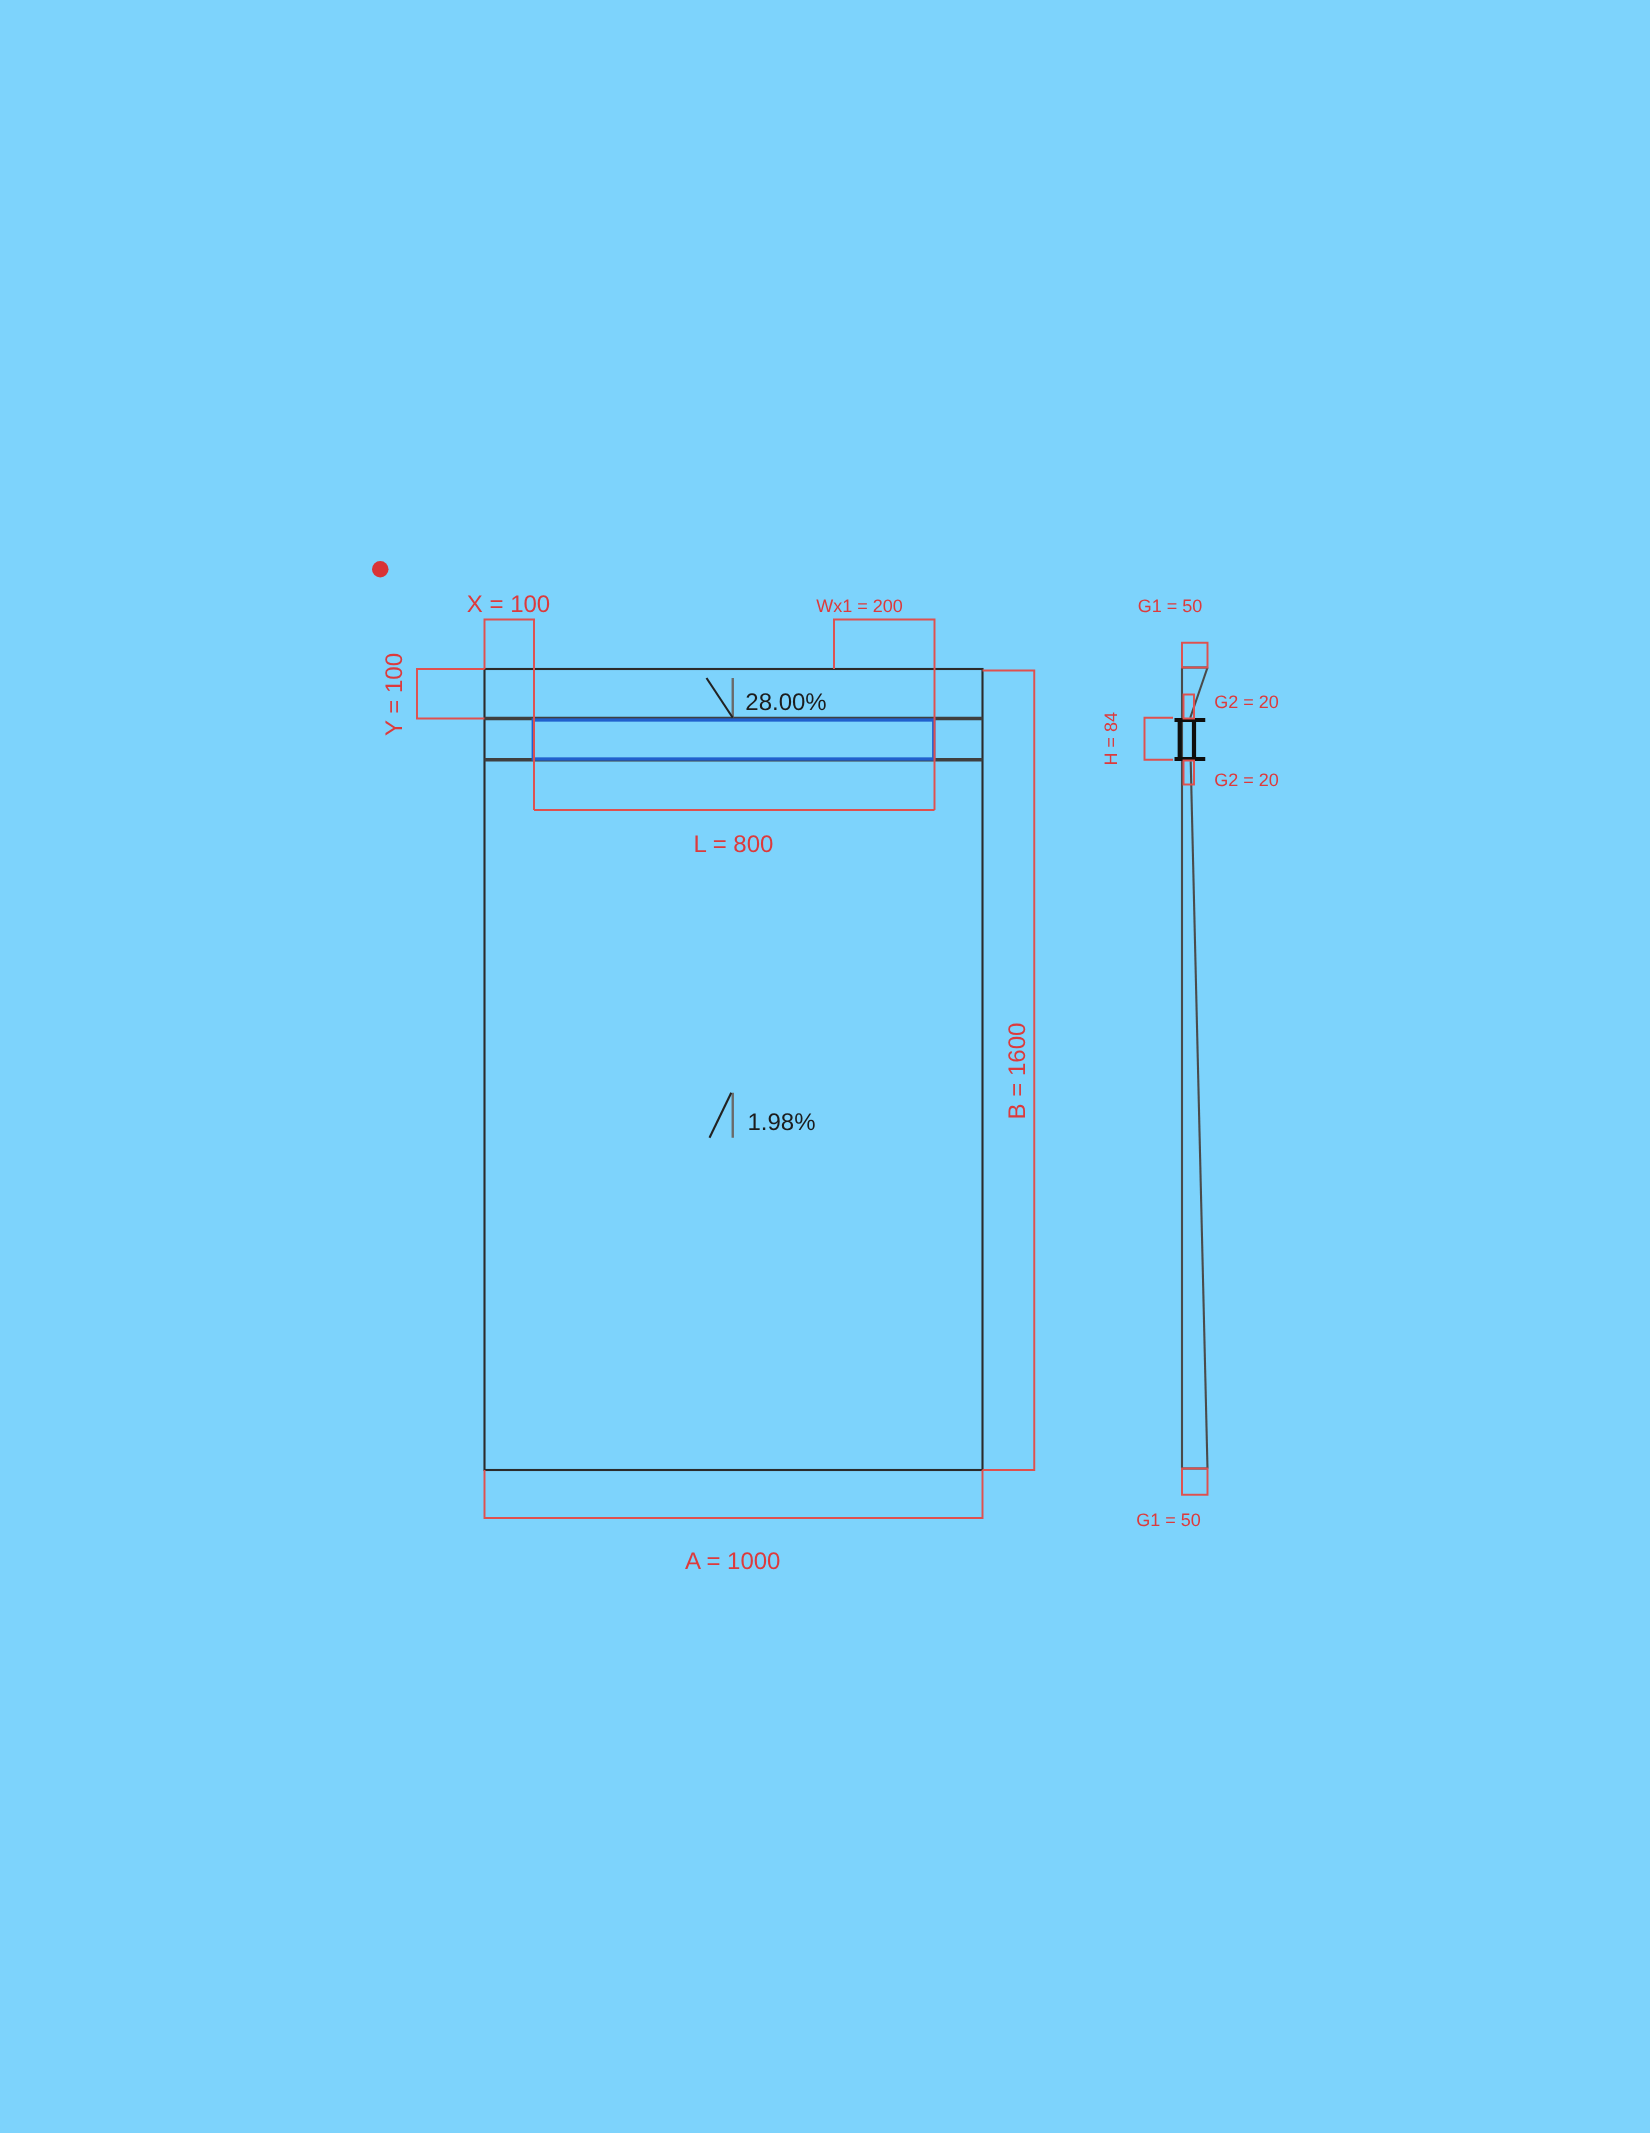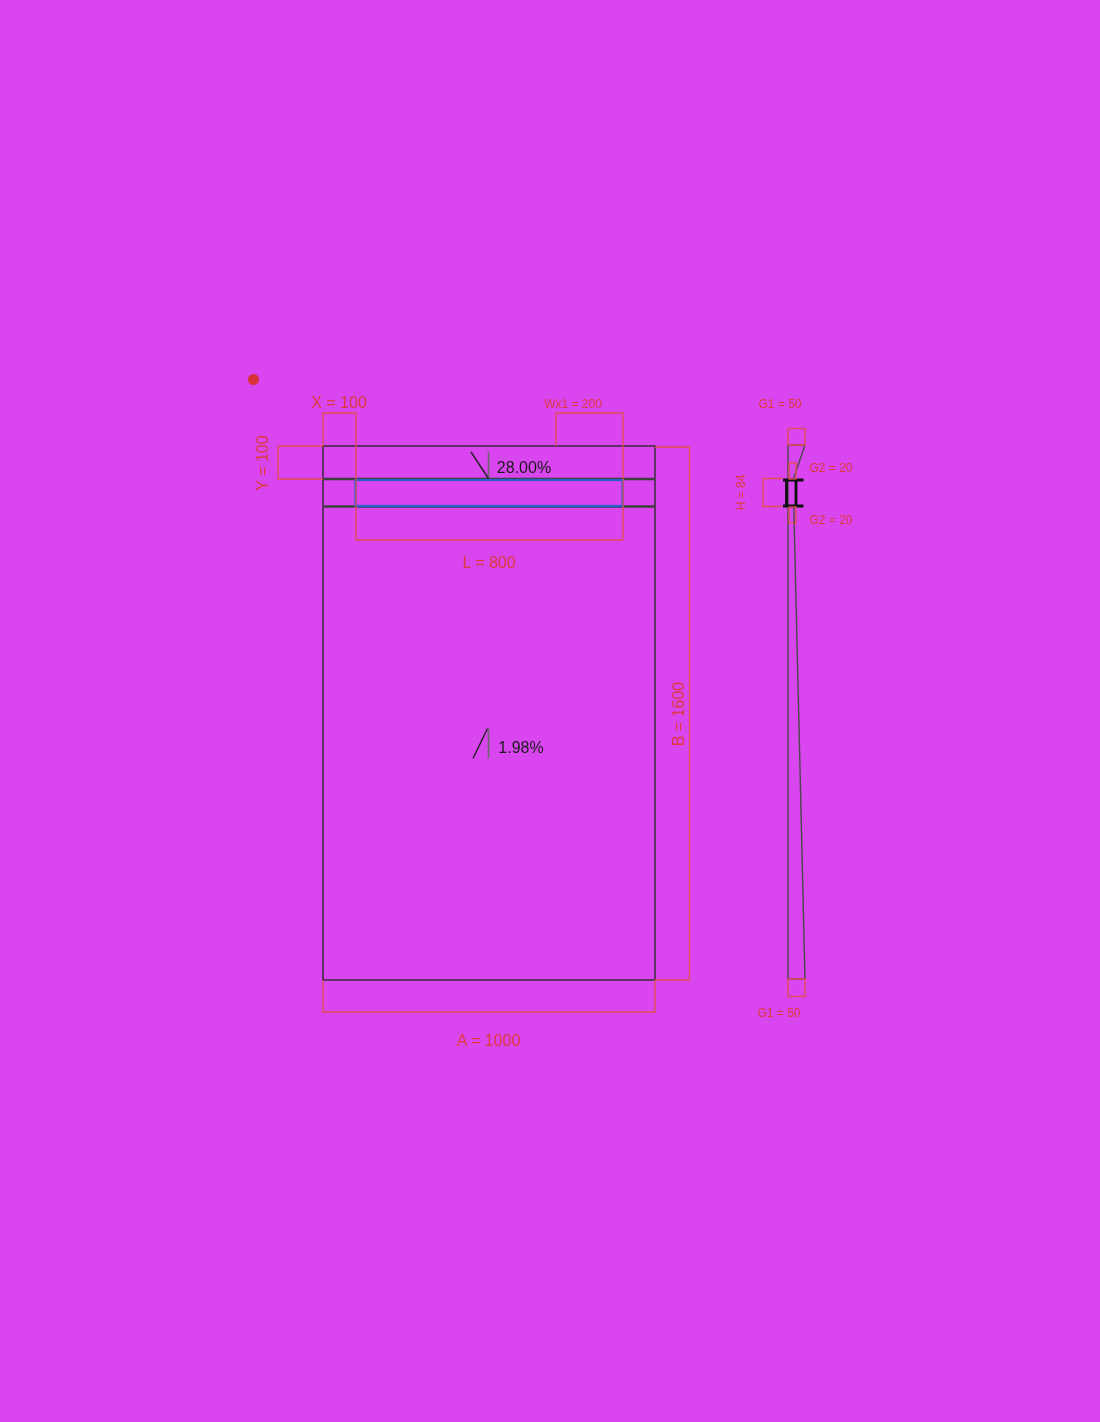--- a/index.html
+++ b/index.html
@@ -4,21 +4,21 @@
 <style>
   html, body {
     margin: 0;
     padding: 0;
     background: #ffffff;
   }
   .canvas {
     position: relative;
     width: 1100px;
     height: 1422px;
-    background: #d946ef;
+    background: #7dd3fc;
     font-family: "Liberation Sans", sans-serif;
     text-align: center;
   }
   svg { display: block; }
 
   
   .outline   { fill: none; stroke: #2b2b2b; stroke-width: 1.4; }
   .band      { stroke: #3f3f3f; stroke-width: 2.4; }
   .channel   { fill: none; stroke: #2160cd; stroke-width: 2.2; }
   .dim       { fill: none; stroke: #e0504e; stroke-width: 1.3; }

